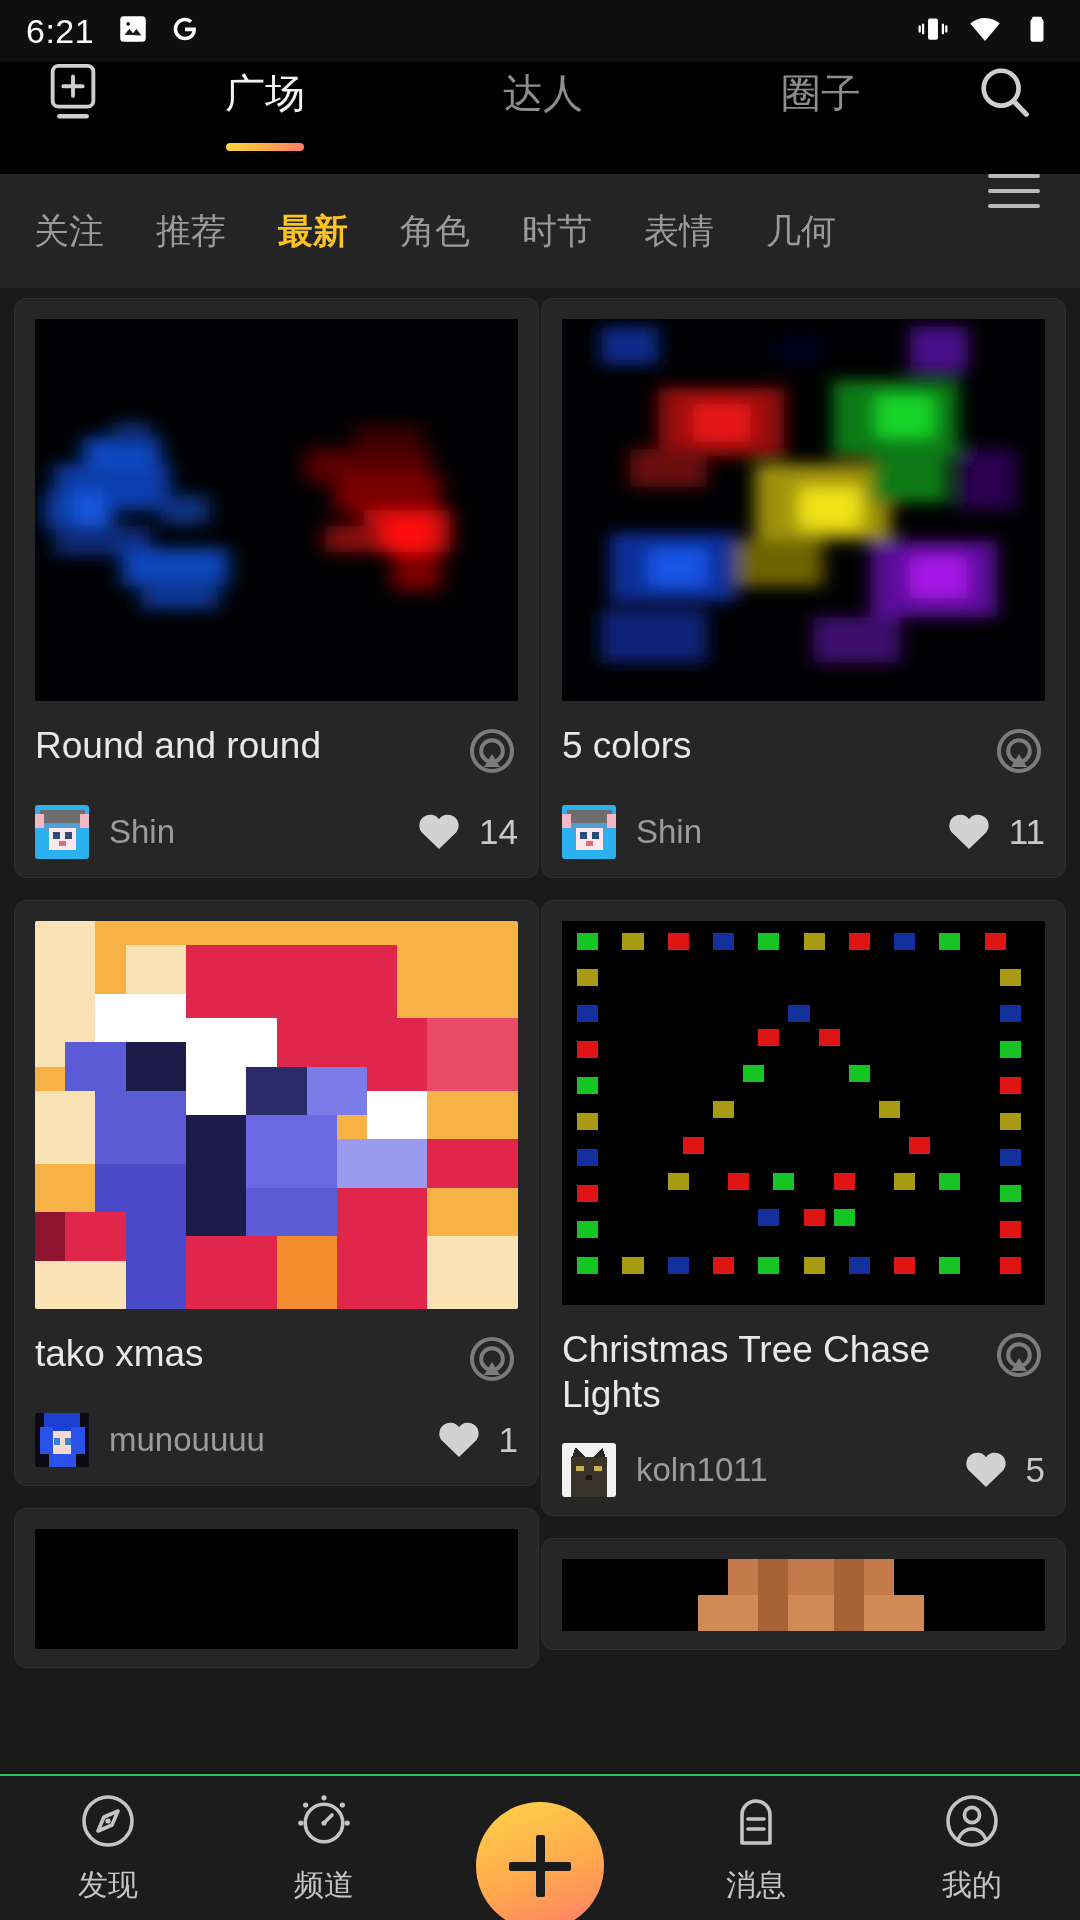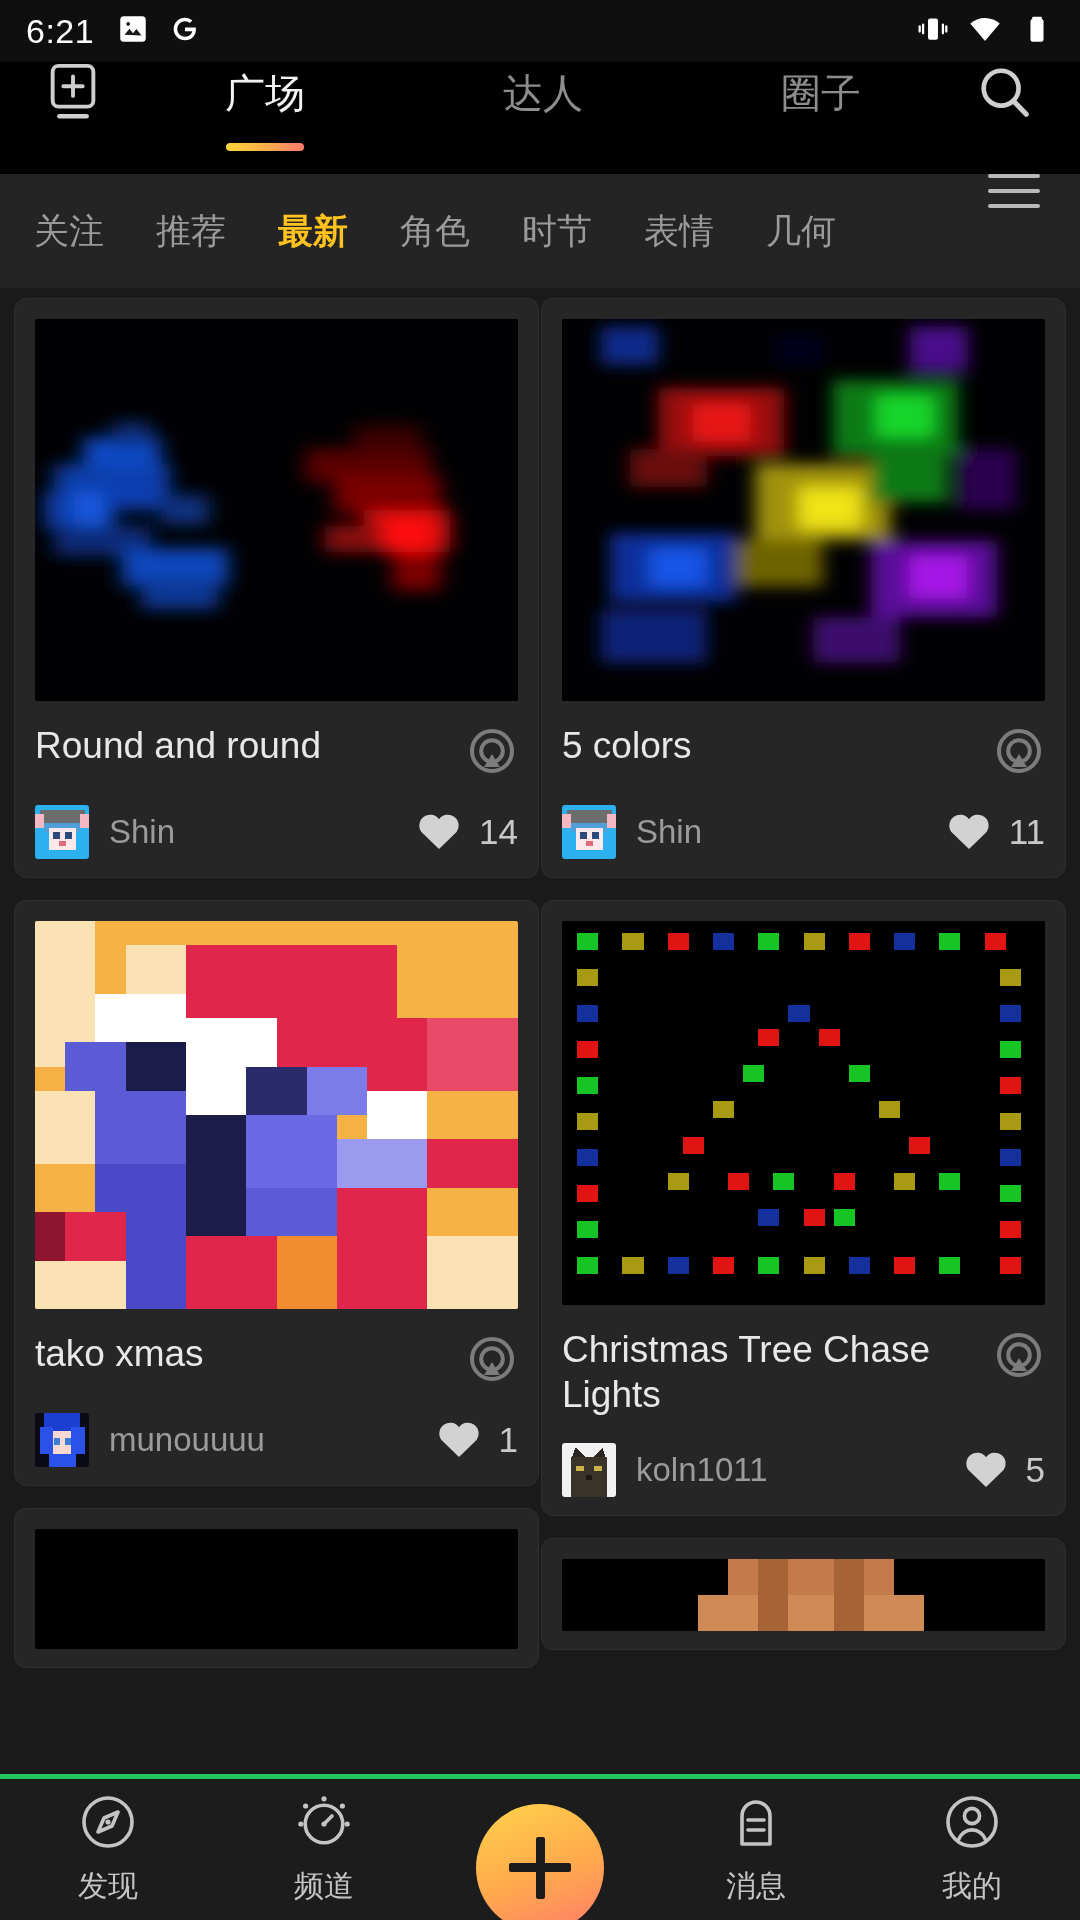--- a/index.html
+++ b/index.html
@@ -74,21 +74,21 @@
   .author { color: #9b9b9b; font-size: 33px; margin-left: 20px; overflow: hidden; white-space: nowrap; text-overflow: ellipsis; }
   .likes { margin-left: auto; display: flex; align-items: center; gap: 16px; }
   .like-count { color: #c9c9c9; font-size: 35px; }
   .title-row { display: flex; align-items: flex-start; }
   .title-row .card-title { flex: 1; padding-right: 16px; margin-top: 22px; }
   .cast-wrap { flex: 0 0 58px; margin-top: 26px; display:flex; justify-content:flex-end; }
 
   
   .bottomnav {
     position: absolute; left: 0; right: 0; bottom: 0; height: 146px;
-    background: #1c1c1c; border-top: 5px solid #22c55e;
+    background: #1c1c1c; border-top: 2px solid #22c55e;
     display: flex; align-items: center;
   }
   .navitem { flex: 1; display: flex; flex-direction: column; align-items: center; gap: 10px; }
   .navlabel { color: #c4c4c4; font-size: 30px; }
   .fabslot { flex: 1; display: flex; justify-content: center; position: relative; }
   .fab {
     position: absolute; top: -46px; width: 128px; height: 128px; border-radius: 50%;
     background: linear-gradient(160deg, #ffd24a 0%, #ffa94d 55%, #ff7b6b 100%);
     display: flex; align-items: center; justify-content: center;
   }

